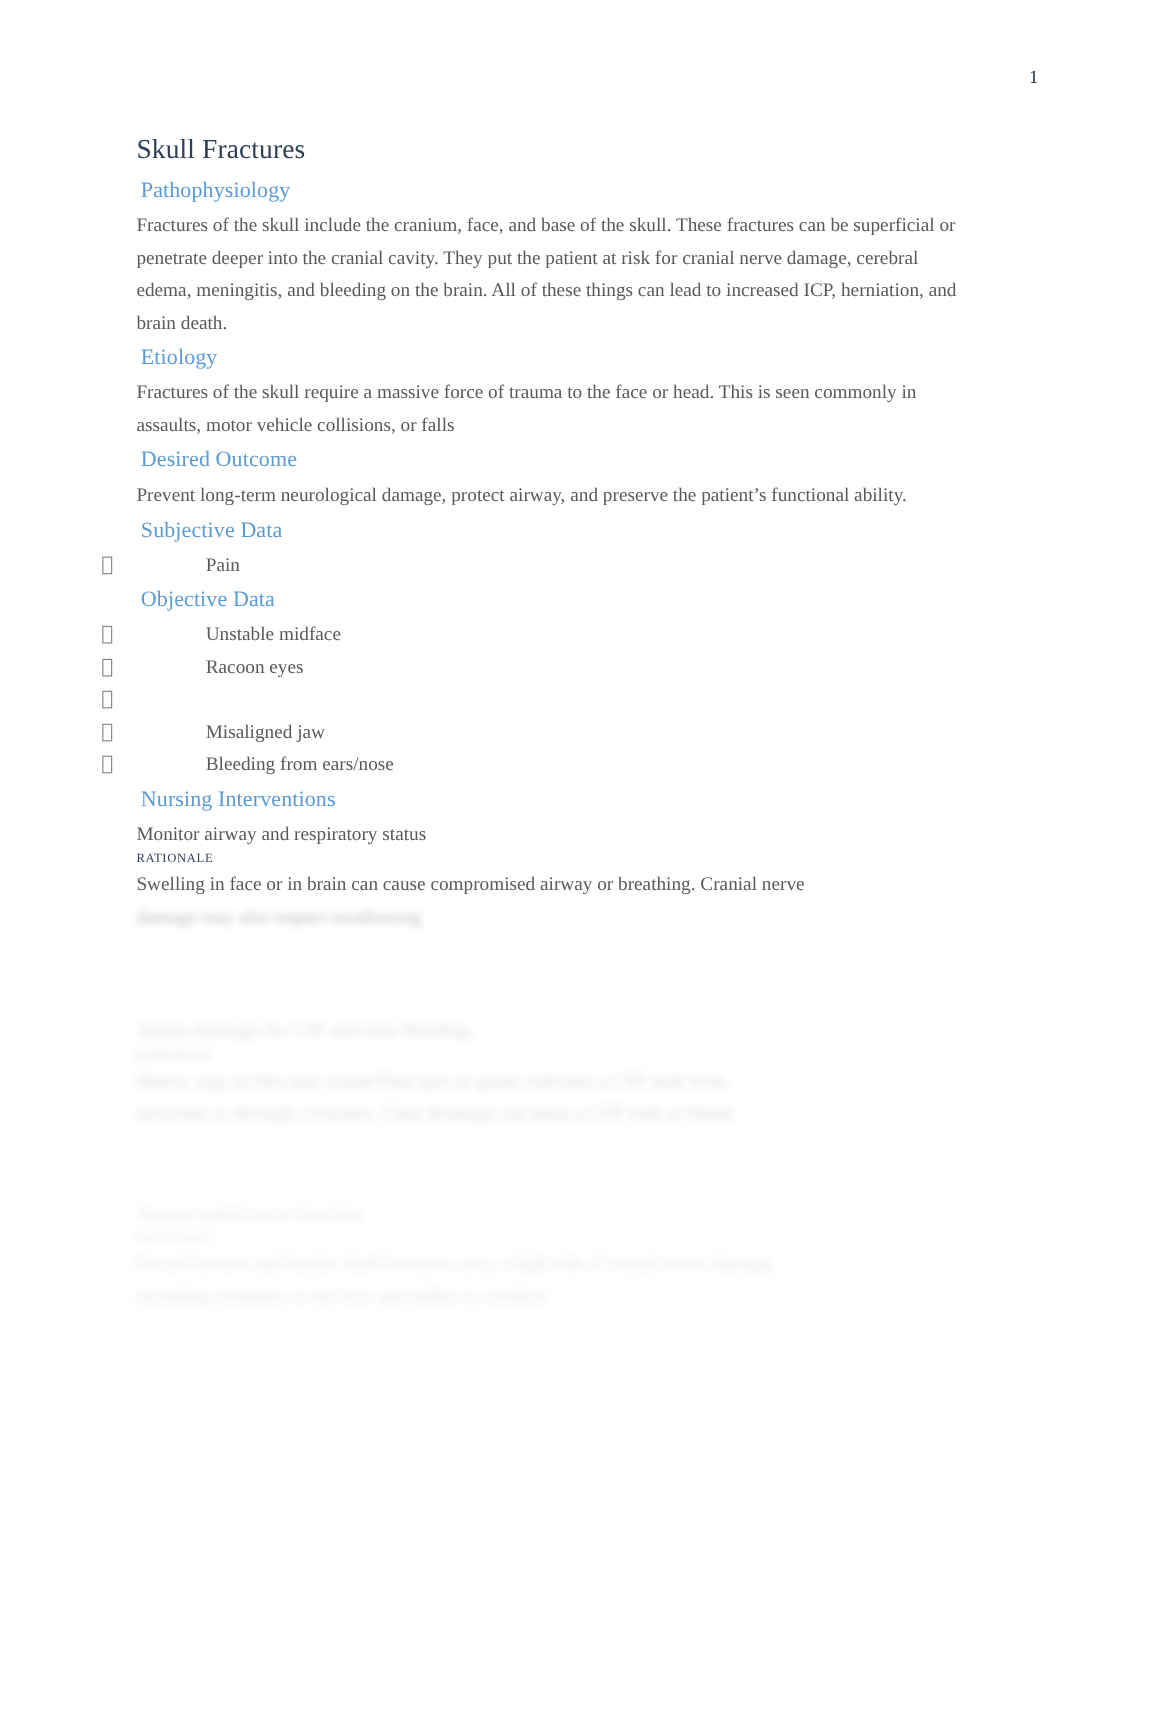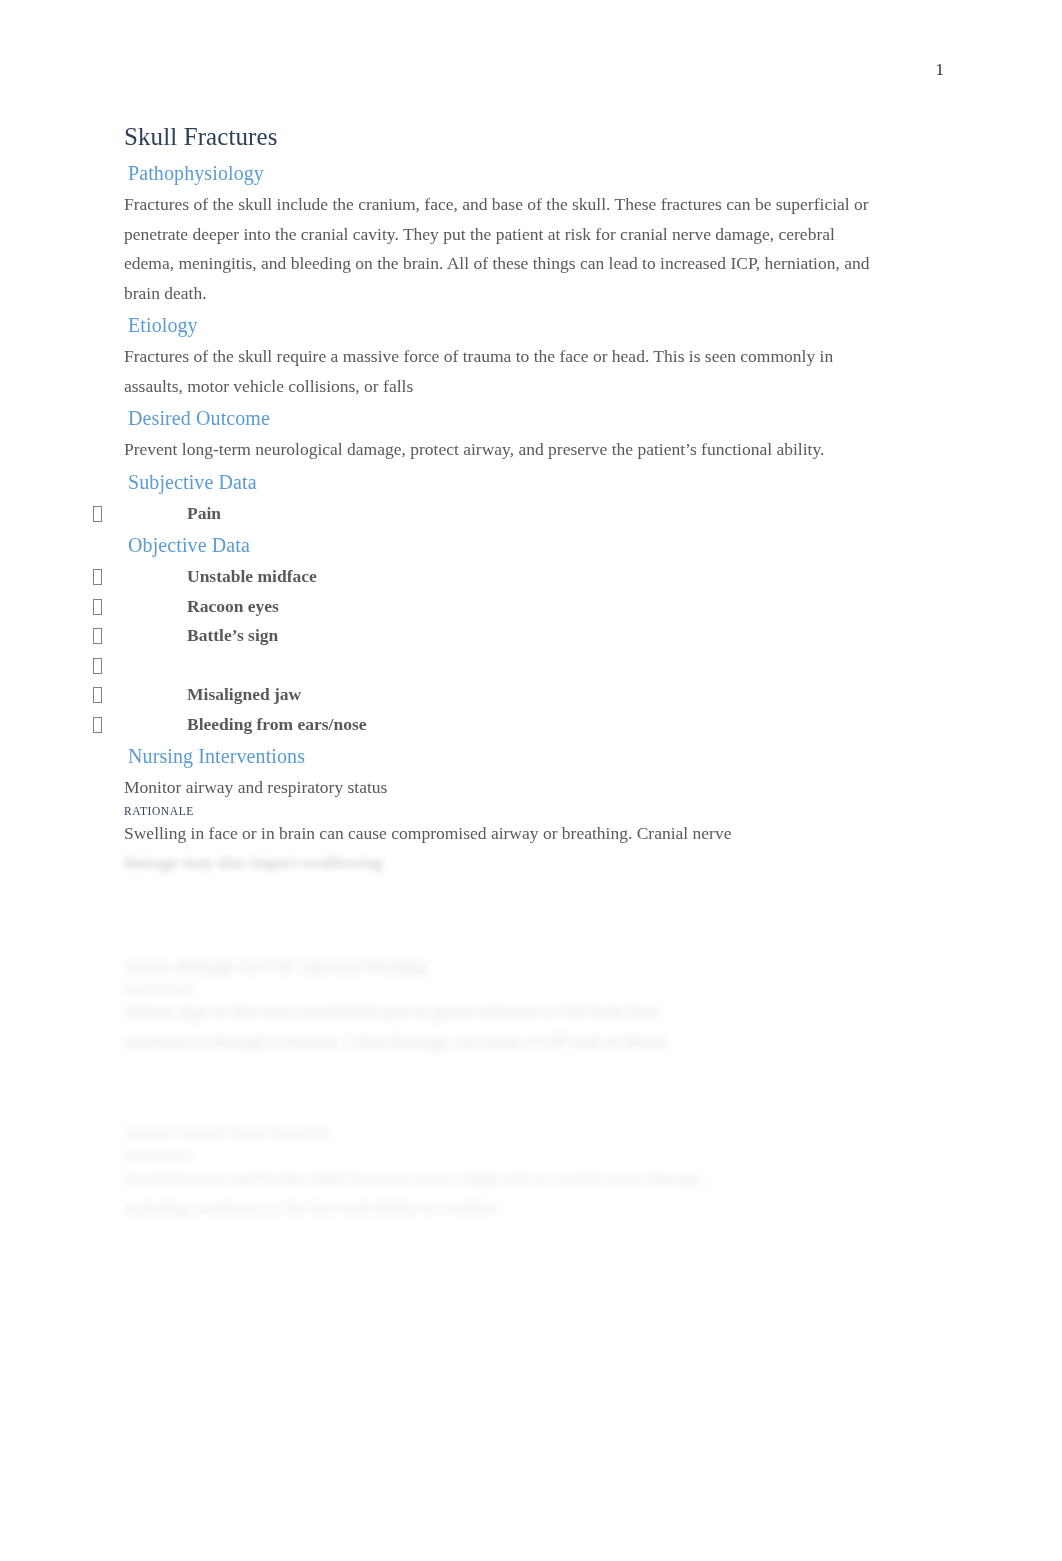--- a/index.html
+++ b/index.html
@@ -102,21 +102,20 @@
     display: inline-block;
   }
   .bullet-label {
     position: absolute;
     left: 63px;
     top: 0;
     font-size: 17.5px;
     line-height: 29.5px;
     color: #595959;
     white-space: nowrap;
-    font-weight: bold;
   }
 
   
   .blurred-1 {
     filter: blur(3.4px);
     opacity: 0.40;
   }
   .blurred-2 {
     filter: blur(4.0px);
     opacity: 0.22;
@@ -161,24 +160,20 @@
       <li class="bullet-item">
         <span class="tofu"></span>
         <span class="bullet-label">Unstable midface</span>
       </li>
       <li class="bullet-item">
         <span class="tofu"></span>
         <span class="bullet-label">Racoon eyes</span>
       </li>
       <li class="bullet-item">
         <span class="tofu"></span>
-        <span class="bullet-label">Battle’s sign</span>
-      </li>
-      <li class="bullet-item">
-        <span class="tofu"></span>
       </li>
       <li class="bullet-item">
         <span class="tofu"></span>
         <span class="bullet-label">Misaligned jaw</span>
       </li>
       <li class="bullet-item">
         <span class="tofu"></span>
         <span class="bullet-label">Bleeding from ears/nose</span>
       </li>
     </ul>

